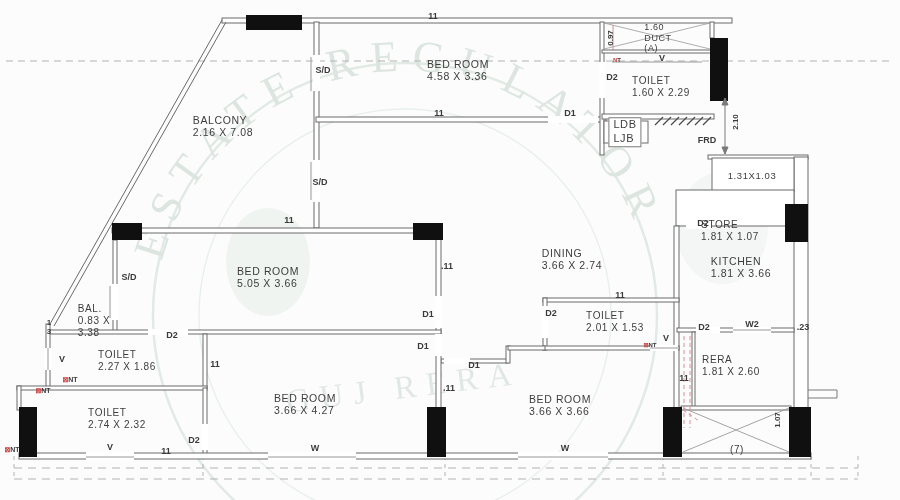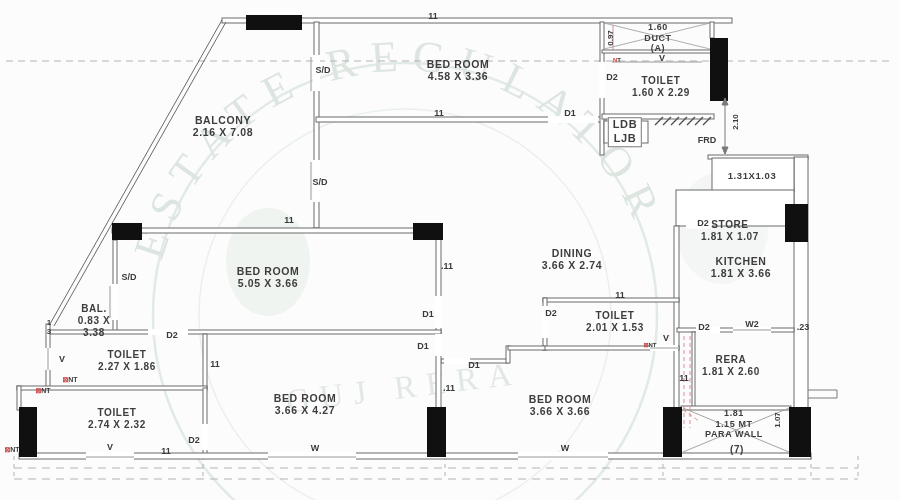--- a/index.html
+++ b/index.html
@@ -4,21 +4,21 @@
 <style>
   html,body{margin:0;padding:0;background:#ffffff;}
   .plan{
     position:relative;width:900px;height:500px;background:#fcfcfc;
     overflow:hidden;font-family:"Liberation Sans",sans-serif;
   }
   .plan svg{position:absolute;left:0;top:0;}
   .layer{position:absolute;left:0;top:0;width:100%;height:100%;z-index:5;}
   .room{
     position:absolute;transform:translate(-50%,-50%);
-    text-align:center;font-weight:700;font-size:10.5px;color:#3d3d3d;
+    text-align:left;font-weight:400;font-size:10.5px;color:#3d3d3d;
     letter-spacing:.6px;line-height:1.18;white-space:nowrap;z-index:6;
   }
   .room.boxed{border:1px solid #7a7a7a;background:#fff;padding:0 4px;line-height:1.25;}
   .lbl{
     position:absolute;transform:translate(-50%,-50%);
     font-weight:700;font-size:9px;color:#3a3a3a;white-space:nowrap;z-index:6;
   }
   .lbl.nt::first-letter{color:#cc4444;}
   .living{
     position:absolute;transform:translate(-50%,-50%);text-align:center;
@@ -235,25 +235,20 @@
         <div>3.66 X 3.66</div>
       </div>
       <div class="room" style="left: 731px; top: 366px; font-size: 10px;">
         <div>RERA</div>
         <div>1.81 X 2.60</div>
       </div>
       <div class="room" style="left: 94px; top: 321px; font-size: 10px;">
         <div>BAL.</div>
         <div>0.83 X</div>
         <div>3.38</div>
-      </div>
-      <div class="room" style="left: 734px; top: 424px; font-size: 9px;">
-        <div>1.81</div>
-        <div>1.15 MT</div>
-        <div>PARA WALL</div>
       </div>
       <div class="room" style="left: 737px; top: 450px; font-size: 10px;">
         <div>(7)</div>
       </div>
       <div class="room boxed" style="left: 625px; top: 132px; font-size: 11px;">
         <div>LDB</div>
         <div>LJB</div>
       </div>
       <div class="lbl" style="left: 433px; top: 16px; transform: translate(-50%, -50%);">11</div>
       <div class="lbl" style="left: 323px; top: 70px; transform: translate(-50%, -50%);">S/D</div>

